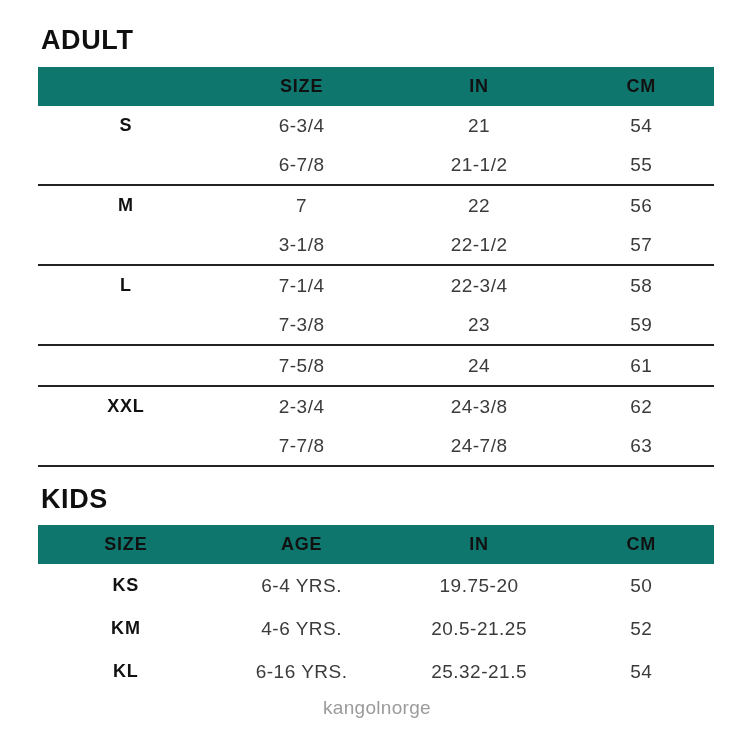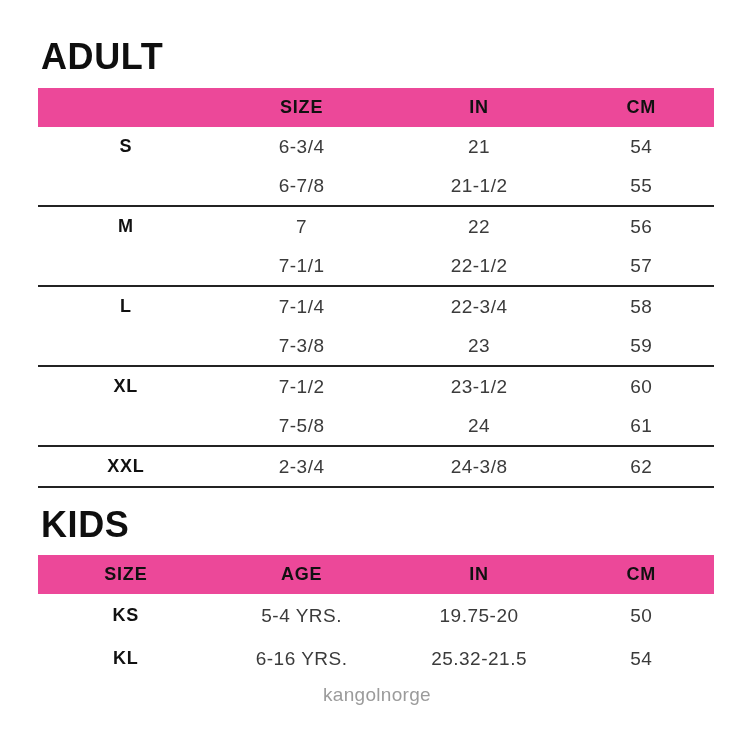--- a/index.html
+++ b/index.html
@@ -7,42 +7,42 @@
     width: 754px;
     height: 754px;
     background: #ffffff;
     font-family: "Liberation Sans", sans-serif;
     color: #1a1a1a;
     overflow: hidden;
   }
   .page { padding: 27px 38px 0 38px; }
 
   .section-title {
-    font-size: 36px;
+    font-size: 27px;
     font-weight: 800;
     letter-spacing: 0.6px;
     color: #0f0f0f;
     line-height: 1;
-    margin: 12px 0 13px 3px;
+    margin: 0 0 13px 3px;
   }
   .kids-title { margin-top: 19px; margin-bottom: 12px; }
 
   table {
     width: 676px;
     border-collapse: collapse;
     table-layout: fixed;
   }
   col.c1 { width: 26%; }
   col.c2 { width: 26%; }
   col.c3 { width: 26.5%; }
   col.c4 { width: 21.5%; }
 
   thead th {
     height: 39px;
-    background: #ec4899;
+    background: #0f766e;
     font-size: 18px;
     font-weight: 700;
     letter-spacing: 0.8px;
     color: #111111;
     text-align: center;
     vertical-align: middle;
     padding: 0;
   }
   tbody td {
     height: 39px;
@@ -111,21 +111,21 @@
 
     <tbody class="group">
       <tr>
         <td class="size-label">M</td>
         <td>7</td>
         <td>22</td>
         <td>56</td>
       </tr>
       <tr>
         <td></td>
-        <td>7-1/1</td>
+        <td>3-1/8</td>
         <td>22-1/2</td>
         <td>57</td>
       </tr>
     </tbody>
 
     <tbody class="group">
       <tr>
         <td class="size-label">L</td>
         <td>7-1/4</td>
         <td>22-3/4</td>
@@ -134,39 +134,39 @@
       <tr>
         <td></td>
         <td>7-3/8</td>
         <td>23</td>
         <td>59</td>
       </tr>
     </tbody>
 
     <tbody class="group">
       <tr>
-        <td class="size-label">XL</td>
-        <td>7-1/2</td>
-        <td>23-1/2</td>
-        <td>60</td>
-      </tr>
-      <tr>
         <td></td>
         <td>7-5/8</td>
         <td>24</td>
         <td>61</td>
       </tr>
     </tbody>
 
     <tbody class="group">
       <tr>
         <td class="size-label">XXL</td>
         <td>2-3/4</td>
         <td>24-3/8</td>
         <td>62</td>
+      </tr>
+      <tr>
+        <td></td>
+        <td>7-7/8</td>
+        <td>24-7/8</td>
+        <td>63</td>
       </tr>
     </tbody>
   </table>
 
   <h2 class="section-title kids-title">KIDS</h2>
 
   <table class="kids-table">
     <colgroup>
         <col class="c1">
         <col class="c2">
@@ -177,23 +177,29 @@
       <tr>
         <th>SIZE</th>
         <th>AGE</th>
         <th>IN</th>
         <th>CM</th>
       </tr>
     </thead>
     <tbody>
       <tr>
         <td class="size-label">KS</td>
-        <td>5-4 YRS.</td>
+        <td>6-4 YRS.</td>
         <td>19.75-20</td>
         <td>50</td>
+      </tr>
+      <tr>
+        <td class="size-label">KM</td>
+        <td>4-6 YRS.</td>
+        <td>20.5-21.25</td>
+        <td>52</td>
       </tr>
       <tr>
         <td class="size-label">KL</td>
         <td>6-16 YRS.</td>
         <td>25.32-21.5</td>
         <td>54</td>
       </tr>
     </tbody>
   </table>
 

